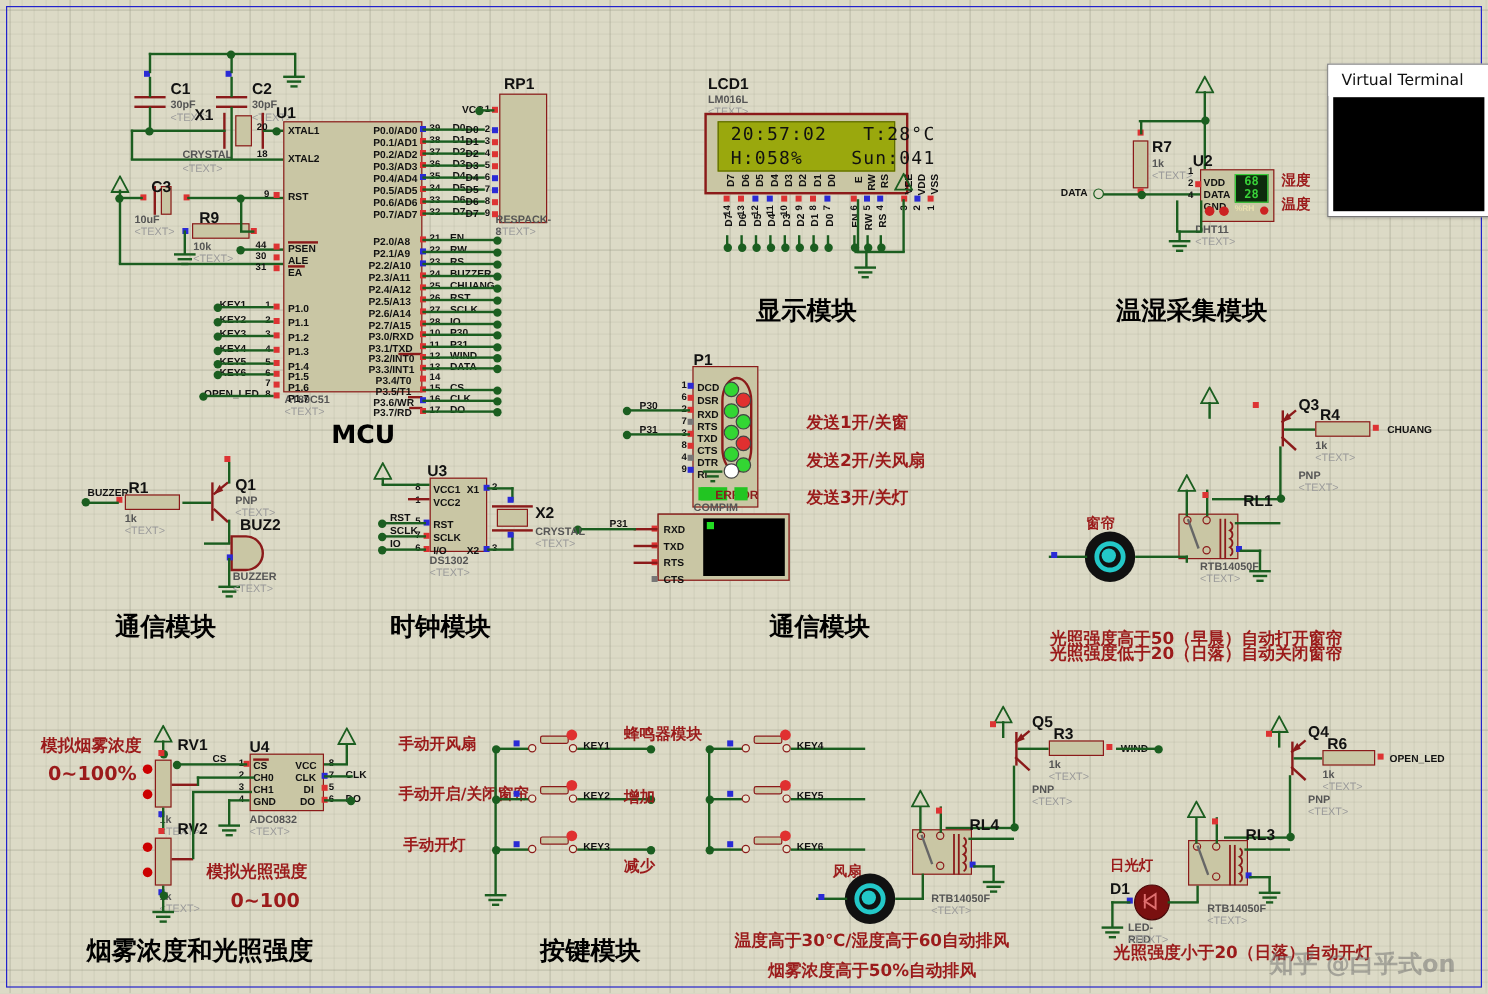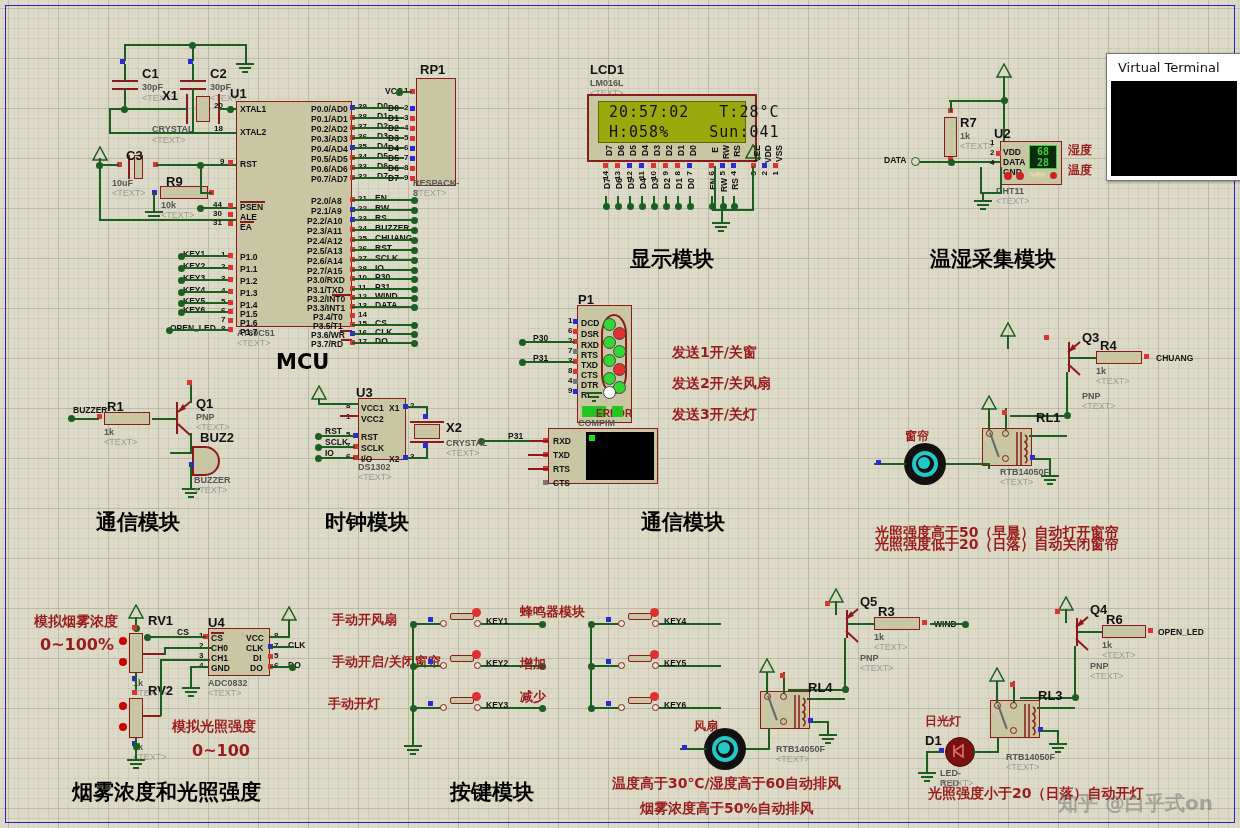--- a/index.html
+++ b/index.html
@@ -871,21 +871,21 @@
     <div class="note" style="left:34px;top:613px;">模拟烟雾浓度</div>
     <div class="note" style="left:40px;top:635px;font-size:16px;">0~100%</div>
     <div class="note" style="left:172px;top:718px;">模拟光照强度</div>
     <div class="note" style="left:192px;top:741px;font-size:16px;">0~100</div>
   </div>
 
   <div class="abs" style="left:0;top:0;">
 
     <div class="note sm" style="left:332px;top:611px;">手动开风扇</div>
     <div class="note sm" style="left:332px;top:653px;">手动开启/关闭窗帘</div>
-    <div class="note sm" style="left:328px;top:695px;">手动开灯</div>
+    <div class="note sm" style="left:336px;top:695px;">手动开灯</div>
     <div class="w wv" style="left:412px;top:623px;height:88px;"></div>
     <div class="node" style="left:413px;top:624px;"></div>
     <div class="node" style="left:413px;top:666px;"></div>
     <div class="node" style="left:413px;top:708px;"></div>
     <div class="w wh" style="left:412px;top:623px;width:30px;"></div>
     <div class="w wh" style="left:412px;top:665px;width:30px;"></div>
     <div class="w wh" style="left:412px;top:707px;width:30px;"></div>
 
     <div class="btnbar" style="left:450px;top:613px;width:24px;height:7px;"></div>
     <div class="btncirc" style="left:440px;top:620px;"></div>
@@ -914,21 +914,21 @@
     <div class="netlbl" style="left:486px;top:700px;">KEY3</div>
     <div class="node" style="left:542px;top:708px;"></div>
 
     <div class="w wv" style="left:412px;top:708px;height:38px;"></div>
     <div class="w wh" style="left:404px;top:745px;width:18px;"></div>
     <div class="w wh" style="left:407px;top:749px;width:12px;"></div>
     <div class="w wh" style="left:410px;top:753px;width:6px;"></div>
 
     <div class="note sm" style="left:520px;top:603px;">蜂鸣器模块</div>
     <div class="note sm" style="left:520px;top:655px;">增加</div>
-    <div class="note sm" style="left:520px;top:688px;">减少</div>
+    <div class="note sm" style="left:520px;top:713px;">减少</div>
     <div class="w wv" style="left:590px;top:623px;height:88px;"></div>
     <div class="node" style="left:591px;top:624px;"></div>
     <div class="node" style="left:591px;top:666px;"></div>
     <div class="node" style="left:591px;top:708px;"></div>
     <div class="w wh" style="left:590px;top:623px;width:30px;"></div>
     <div class="w wh" style="left:590px;top:665px;width:30px;"></div>
     <div class="w wh" style="left:590px;top:707px;width:30px;"></div>
     <div class="btnbar" style="left:628px;top:613px;width:24px;height:7px;"></div>
     <div class="btncirc" style="left:618px;top:620px;"></div>
     <div class="btncirc" style="left:652px;top:620px;"></div>

